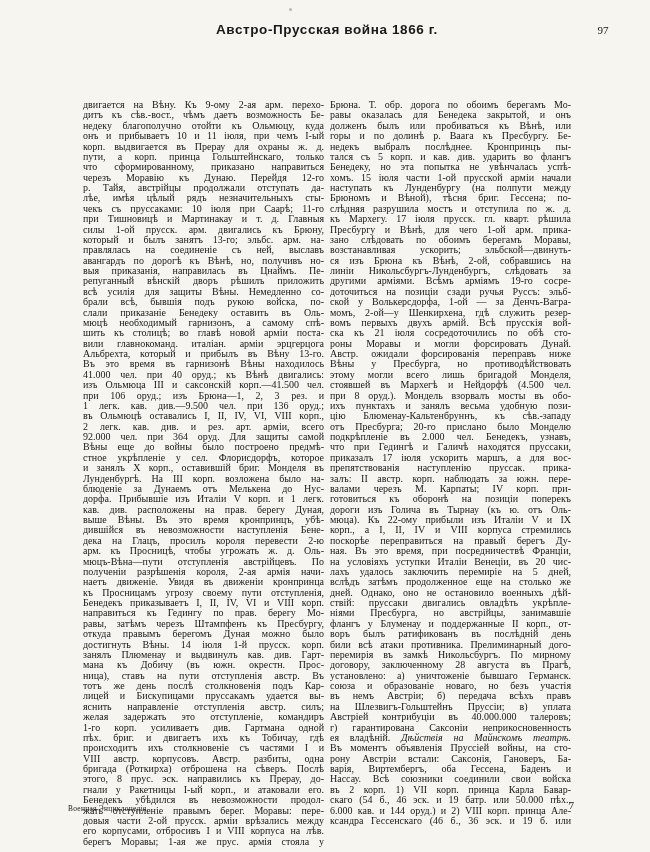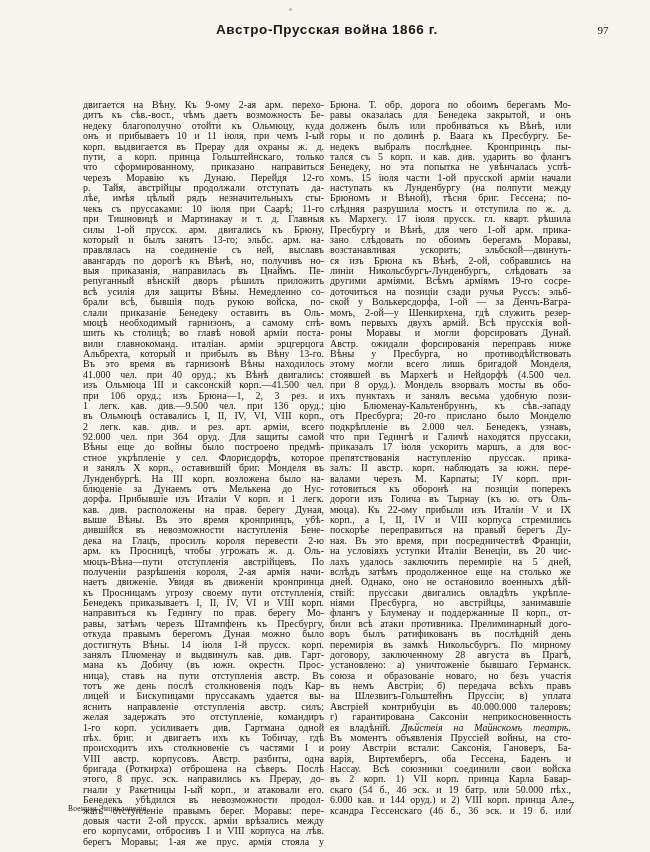--- a/index.html
+++ b/index.html
@@ -149,20 +149,21 @@
       <div class="line"><span>Пресбургу и Вѣнѣ, для чего 1-ой арм. прика-</span></div>
       <div class="line"><span>зано слѣдовать по обоимъ берегамъ Моравы,</span></div>
       <div class="line"><span>возстанавливая ускорить; эльбской—двинуть-</span></div>
       <div class="line"><span>ся изъ Брюна къ Вѣнѣ, 2-ой, собравшись на</span></div>
       <div class="line"><span>линіи Никольсбургъ-Лунденбургъ, слѣдовать за</span></div>
       <div class="line"><span>другими арміями. Всѣмъ арміямъ 19-го сосре-</span></div>
       <div class="line"><span>доточиться на позиціи сзади ручья Руссъ: эльб-</span></div>
       <div class="line"><span>ской у Волькерсдорфа, 1-ой — за Денчъ-Вагра-</span></div>
       <div class="line"><span>момъ, 2-ой—у Шенкирхена, гдѣ служить резер-</span></div>
       <div class="line"><span>вомъ первыхъ двухъ армій. Всѣ прусскія вой-</span></div>
+      <div class="line"><span>ска къ 21 іюля сосредоточились по обѣ сто-</span></div>
       <div class="line"><span>роны Моравы и могли форсировать Дунай.</span></div>
       <div class="line"><span>Австр. ожидали форсированія переправъ ниже</span></div>
       <div class="line"><span>Вѣны у Пресбурга, но противодѣйствовать</span></div>
       <div class="line"><span>этому могли всего лишь бригадой Монделя,</span></div>
       <div class="line"><span>стоявшей въ Мархегѣ и Нейдорфѣ (4.500 чел.</span></div>
       <div class="line"><span>при 8 оруд.). Мондель взорвалъ мосты въ обо-</span></div>
       <div class="line"><span>ихъ пунктахъ и занялъ весьма удобную пози-</span></div>
       <div class="line"><span>цію Блюменау-Кальтенбруннъ, къ сѣв.-западу</span></div>
       <div class="line"><span>отъ Пресбурга; 20-го прислано было Монделю</span></div>
       <div class="line"><span>подкрѣпленіе въ 2.000 чел. Бенедекъ, узнавъ,</span></div>
@@ -177,22 +178,22 @@
       <div class="line"><span>корп., а I, II, IV и VIII корпуса стремились</span></div>
       <div class="line"><span>поскорѣе переправиться на правый берегъ Ду-</span></div>
       <div class="line"><span>ная. Въ это время, при посредничествѣ Франціи,</span></div>
       <div class="line"><span>на условіяхъ уступки Италіи Венеціи, въ 20 чис-</span></div>
       <div class="line"><span>лахъ удалось заключить перемиріе на 5 дней,</span></div>
       <div class="line"><span>вслѣдъ затѣмъ продолженное еще на столько же</span></div>
       <div class="line"><span>дней. Однако, оно не остановило военныхъ дѣй-</span></div>
       <div class="line"><span>ствій: пруссаки двигались овладѣть укрѣпле-</span></div>
       <div class="line"><span>ніями Пресбурга, но австрійцы, занимавшіе</span></div>
       <div class="line"><span>флангъ у Блуменау и поддержанные II корп., от-</span></div>
+      <div class="line"><span>воръ былъ ратификованъ въ послѣдній день</span></div>
       <div class="line"><span>били всѣ атаки противника. Прелиминарный дого-</span></div>
-      <div class="line"><span>воръ былъ ратификованъ въ послѣдній день</span></div>
       <div class="line"><span>перемирія въ замкѣ Никольсбургъ. По мирному</span></div>
       <div class="line"><span>договору, заключенному 28 августа въ Прагѣ,</span></div>
       <div class="line"><span>установлено: а) уничтоженіе бывшаго Германск.</span></div>
       <div class="line"><span>союза и образованіе новаго, но безъ участія</span></div>
       <div class="line"><span>въ немъ Австріи; б) передача всѣхъ правъ</span></div>
       <div class="line"><span>на Шлезвигъ-Гольштейнъ Пруссіи; в) уплата</span></div>
       <div class="line"><span>Австріей контрибуціи въ 40.000.000 талеровъ;</span></div>
       <div class="line"><span>г) гарантирована Саксоніи неприкосновенность</span></div>
       <div class="line"><span>ея владѣній. </span><i>Дѣйствія на Майнскомъ театрѣ.</i><span></span></div>
       <div class="line"><span>Въ моментъ объявленія Пруссіей войны, на сто-</span></div>

